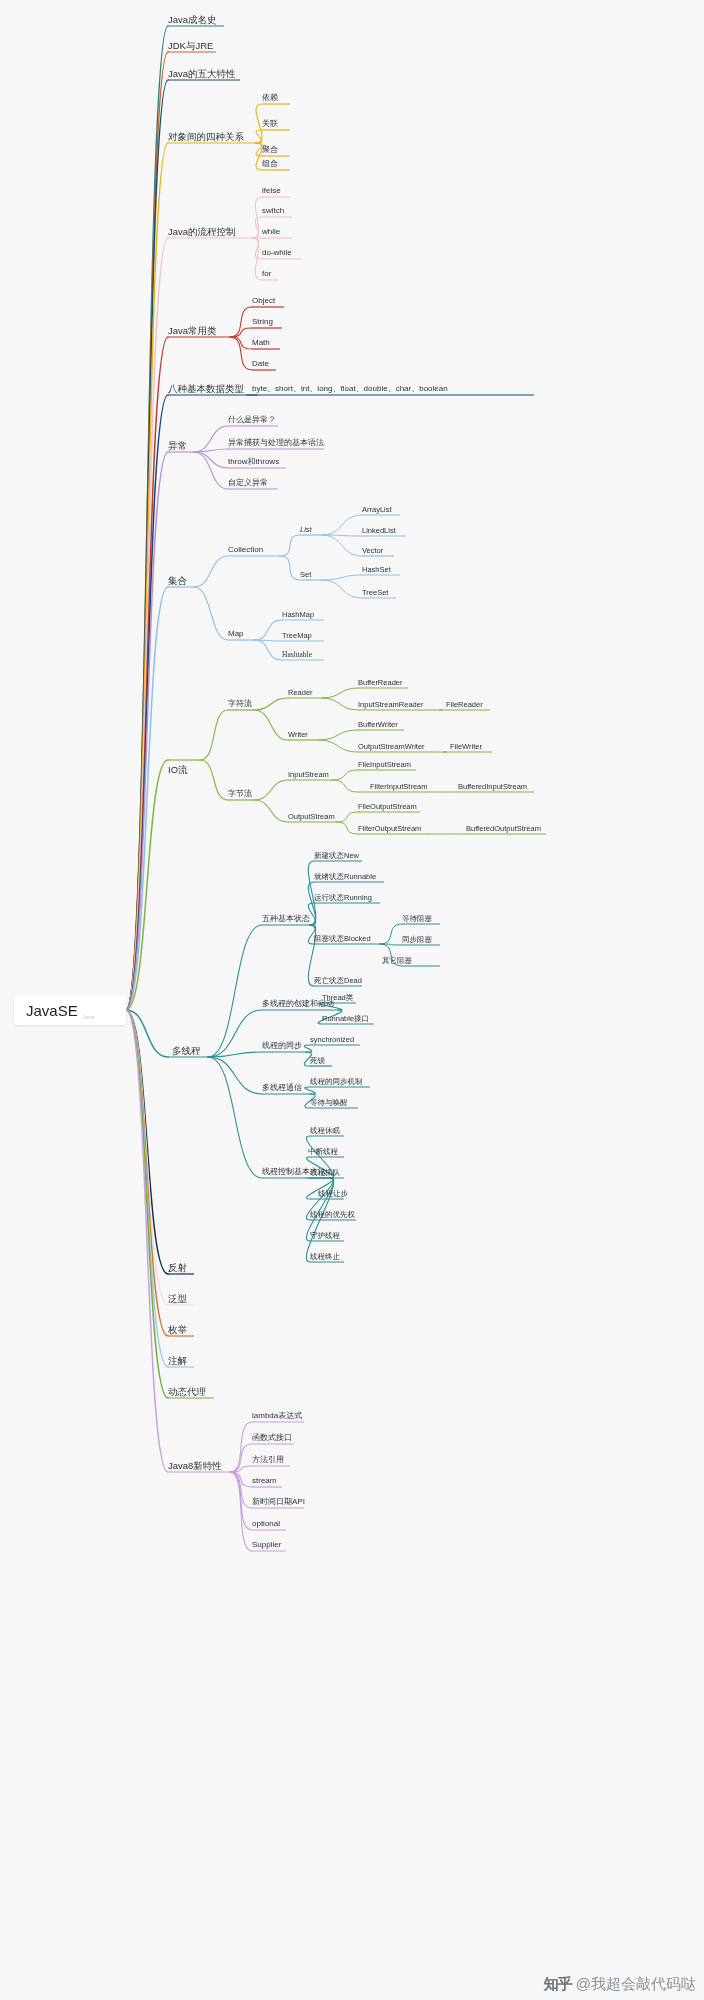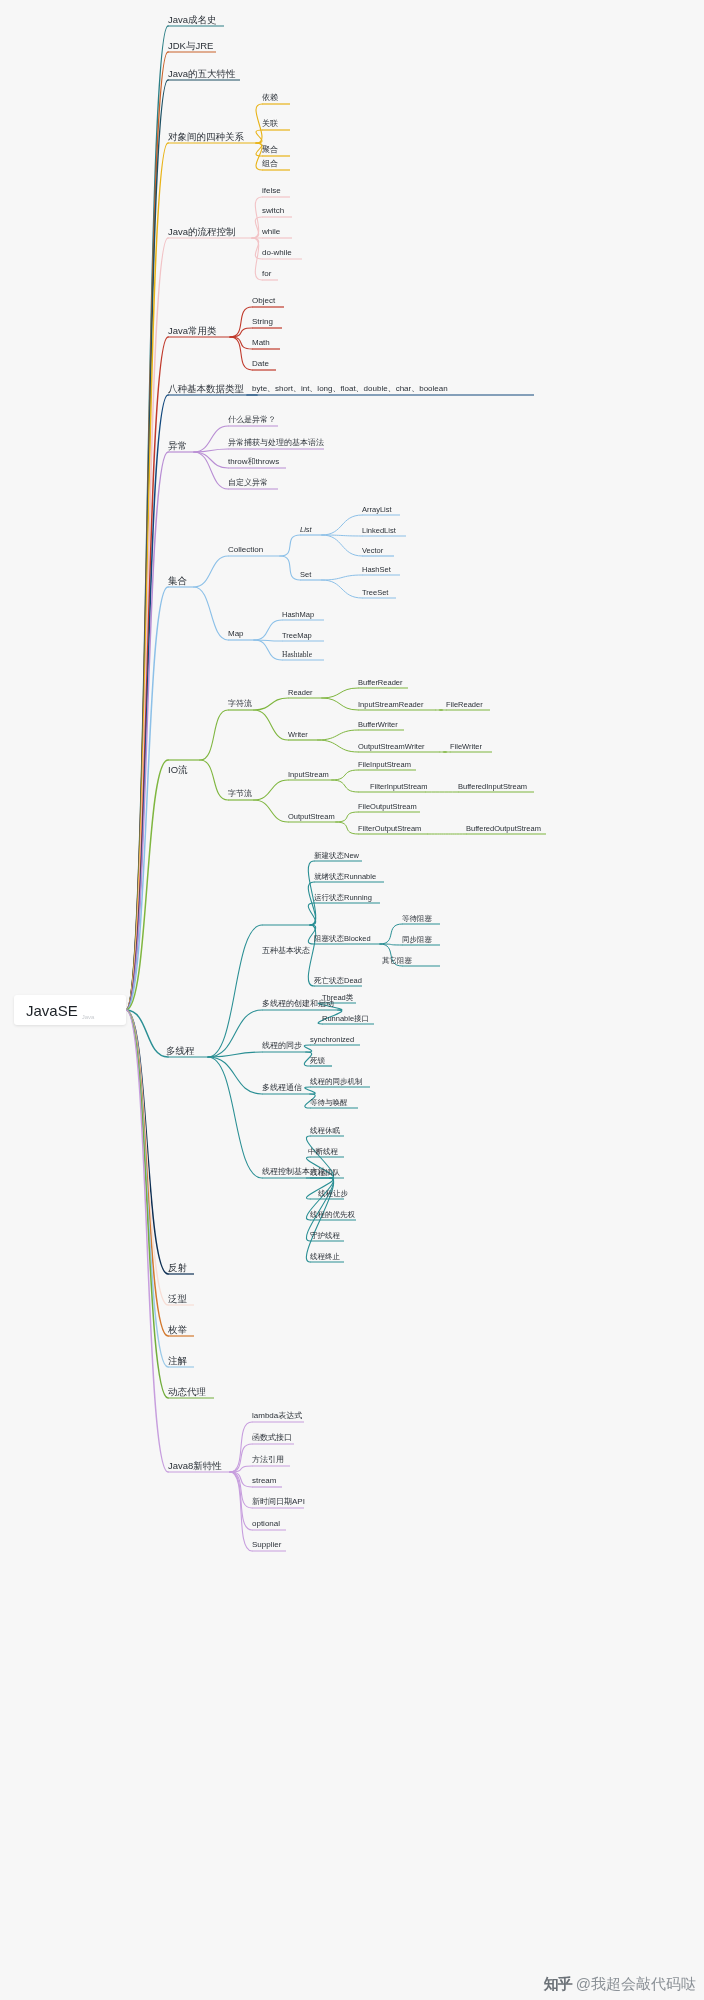--- a/index.html
+++ b/index.html
@@ -304,22 +304,22 @@
       <div class="node lvl4" style="left: 450px; top: 752px;">FileWriter</div>
       <div class="node lvl2" style="left: 228px; top: 800px;">字节流</div>
       <div class="node lvl3" style="left: 288px; top: 780px;">InputStream</div>
       <div class="node lvl4" style="left: 358px; top: 770px;">FileInputStream</div>
       <div class="node lvl4" style="left: 358px; top: 792px; padding-left: 12px;">FilterInputStream</div>
       <div class="node lvl4" style="left: 458px; top: 792px;">BufferedInputStream</div>
       <div class="node lvl3" style="left: 288px; top: 822px;">OutputStream</div>
       <div class="node lvl4" style="left: 358px; top: 812px;">FileOutputStream</div>
       <div class="node lvl4" style="left: 358px; top: 834px;">FilterOutputStream</div>
       <div class="node lvl4" style="left: 466px; top: 834px;">BufferedOutputStream</div>
-      <div class="node lvl1" style="left: 166px; top: 1057px;">多线程</div>
-      <div class="node lvl2" style="left: 262px; top: 925px; margin-top: 32px;">五种基本状态</div>
+      <div class="node lvl1" style="left: 172px; top: 1057px;">多线程</div>
+      <div class="node lvl2" style="left: 262px; top: 925px;">五种基本状态</div>
       <div class="node lvl3" style="left: 314px; top: 861px;">新建状态New</div>
       <div class="node lvl3" style="left: 314px; top: 882px;">就绪状态Runnable</div>
       <div class="node lvl3" style="left: 314px; top: 903px;">运行状态Running</div>
       <div class="node lvl3" style="left: 314px; top: 944px;">阻塞状态Blocked</div>
       <div class="node lvl4" style="left: 402px; top: 924px;">等待阻塞</div>
       <div class="node lvl4" style="left: 402px; top: 945px;">同步阻塞</div>
       <div class="node lvl4" style="left: 382px; top: 966px;">其它阻塞</div>
       <div class="node lvl3" style="left: 314px; top: 986px;">死亡状态Dead</div>
       <div class="node lvl2" style="left: 262px; top: 1010px;">多线程的创建和启动</div>
       <div class="node lvl3" style="left: 322px; top: 1003px;">Thread类</div>

